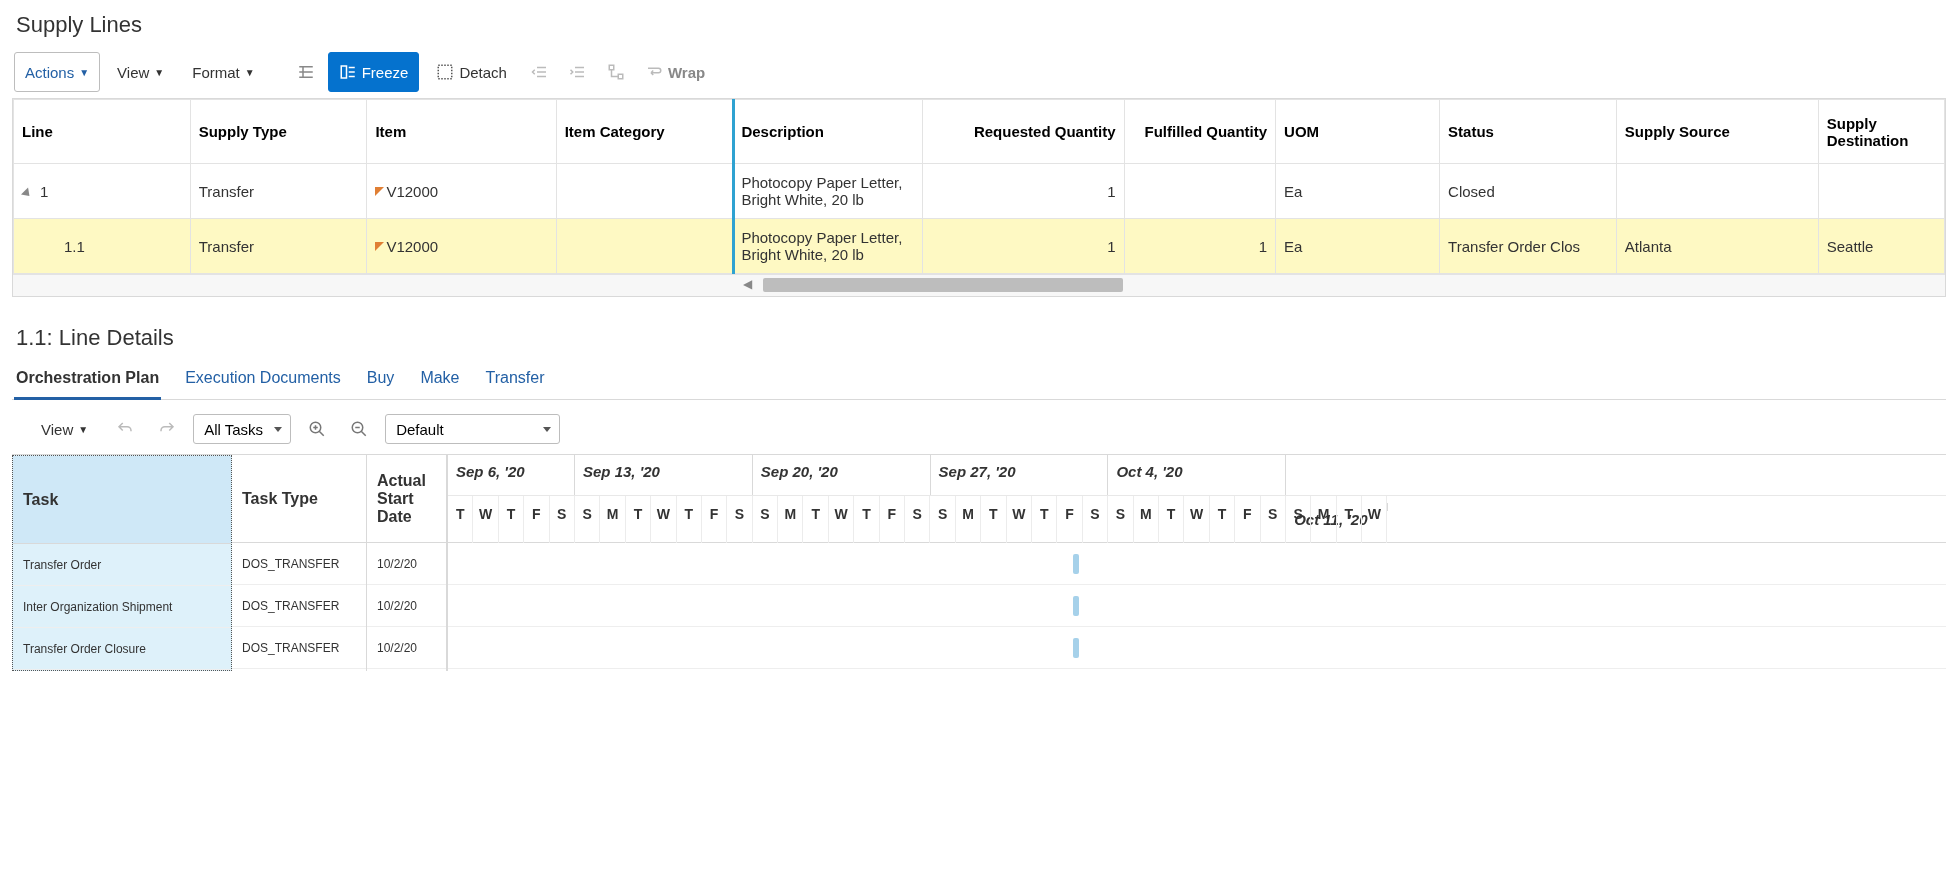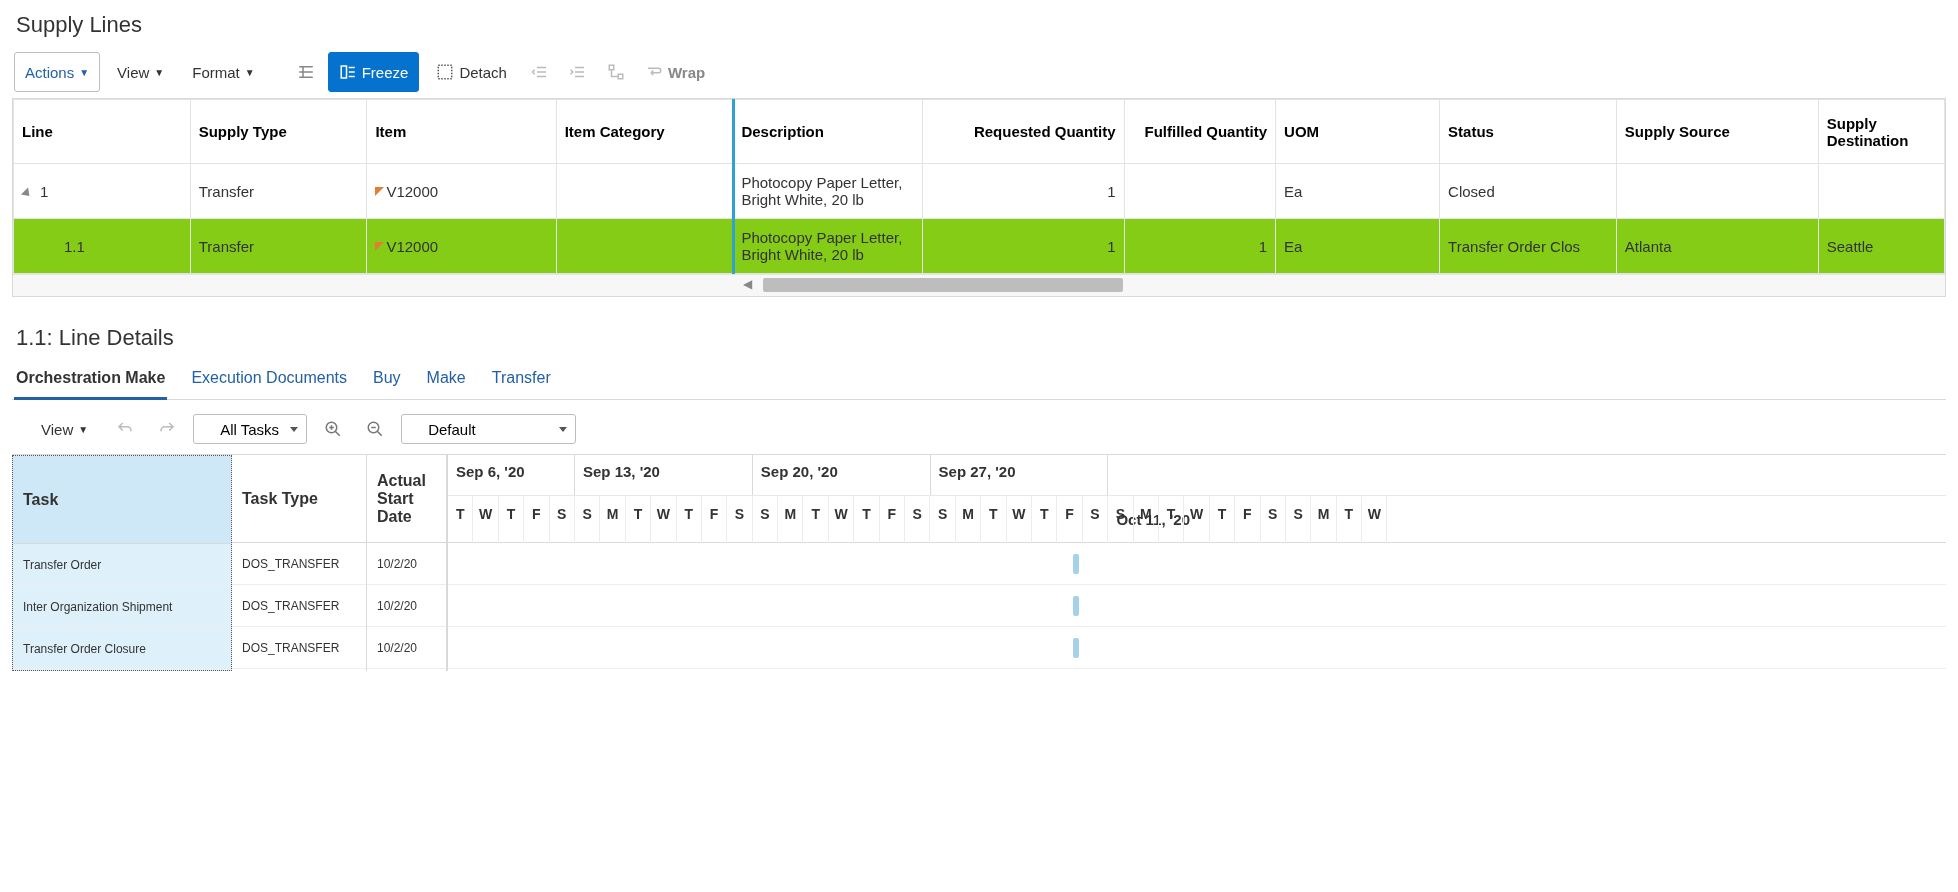--- a/index.html
+++ b/index.html
@@ -78,21 +78,21 @@
     vertical-align: middle;
     overflow: hidden;
   }
   .grid th {
     font-weight: 700;
     color: #000000;
     background: #fff;
     height: 64px;
   }
   .grid .num { text-align: right; }
-  .grid tr.selected td { background: #84cc16; margin-top: 48px; }
+  .grid tr.selected td { background: #fef9c3; margin-top: 48px; }
   .frozen-sep {
     position: absolute;
     top: 0; bottom: 0;
     width: 3px;
     background: #2fa2d1;
     pointer-events: none;
   }
   .row-toggle {
     display: inline-block;
     width: 0; height: 0;
@@ -164,21 +164,21 @@
     align-items: center;
     gap: 10px;
     padding: 14px 2px 10px 18px;
   }
   .gantt-toolbar .btn { height: 30px; font-size: 15px; }
   .select {
     height: 30px;
     border: 1px solid #bdbdbd;
     border-radius: 3px;
     background: #fff;
-    padding: 0 26px 0 26px;
+    padding: 0 26px 0 10px;
     font-size: 15px;
     appearance: none;
     position: relative;
   }
   .select-wrap { position: relative; display:inline-block;}
   .select-wrap::after {
     content: "";
     position: absolute;
     right: 9px; top: 13px;
     width: 0; height: 0;
@@ -261,20 +261,21 @@
   }
   .weeks-row {
     display: flex;
     height: 40px;
   }
   .week {
     border-right: 1px solid #d9d9d9;
     padding: 8px 0 0 8px;
     font-weight: 700;
     font-size: 15px;
+    font-style: italic;
   }
   .days-row {
     display: flex;
     height: 48px;
     border-top: 1px solid #e8e8e8;
   }
   .day {
     width: 25.4px;
     border-right: 1px solid #ececec;
     text-align: center;
@@ -432,21 +433,21 @@
   <div class="frozen-sep" style="left:719px;"></div>
   <div class="hscroll">
     <span class="arrow">◀</span>
     <div class="thumb"></div>
   </div>
 </div>
 
 <div class="details-title">1.1: Line Details</div>
 
 <div class="tabs">
-  <div class="tab active">Orchestration Make</div>
+  <div class="tab active">Orchestration Plan</div>
   <div class="tab">Execution Documents</div>
   <div class="tab">Buy</div>
   <div class="tab">Make</div>
   <div class="tab">Transfer</div>
 </div>
 
 <div class="gantt-toolbar">
   <button class="btn">
     <span>View</span>
     <span class="caret">▼</span>
@@ -510,20 +511,21 @@
     </div>
   </div>
 
   <div class="gantt-right">
     <div class="timeline-header">
       <div class="weeks-row" id="weeks-row">
           <div class="week" style="width: 127px;">Sep 6, '20</div>
           <div class="week" style="width: 177.8px;">Sep 13, '20</div>
           <div class="week" style="width: 177.8px;">Sep 20, '20</div>
           <div class="week" style="width: 177.8px;">Sep 27, '20</div>
+          <div class="week" style="width: 177.8px;">Oct 4, '20</div>
           <div class="week" style="width: 101.6px; margin-top: 48px;">Oct 11, '20</div>
         </div>
       <div class="days-row" id="days-row">
           <div class="day">T</div>
           <div class="day">W</div>
           <div class="day">T</div>
           <div class="day">F</div>
           <div class="day">S</div>
           <div class="day">S</div>
           <div class="day">M</div>

